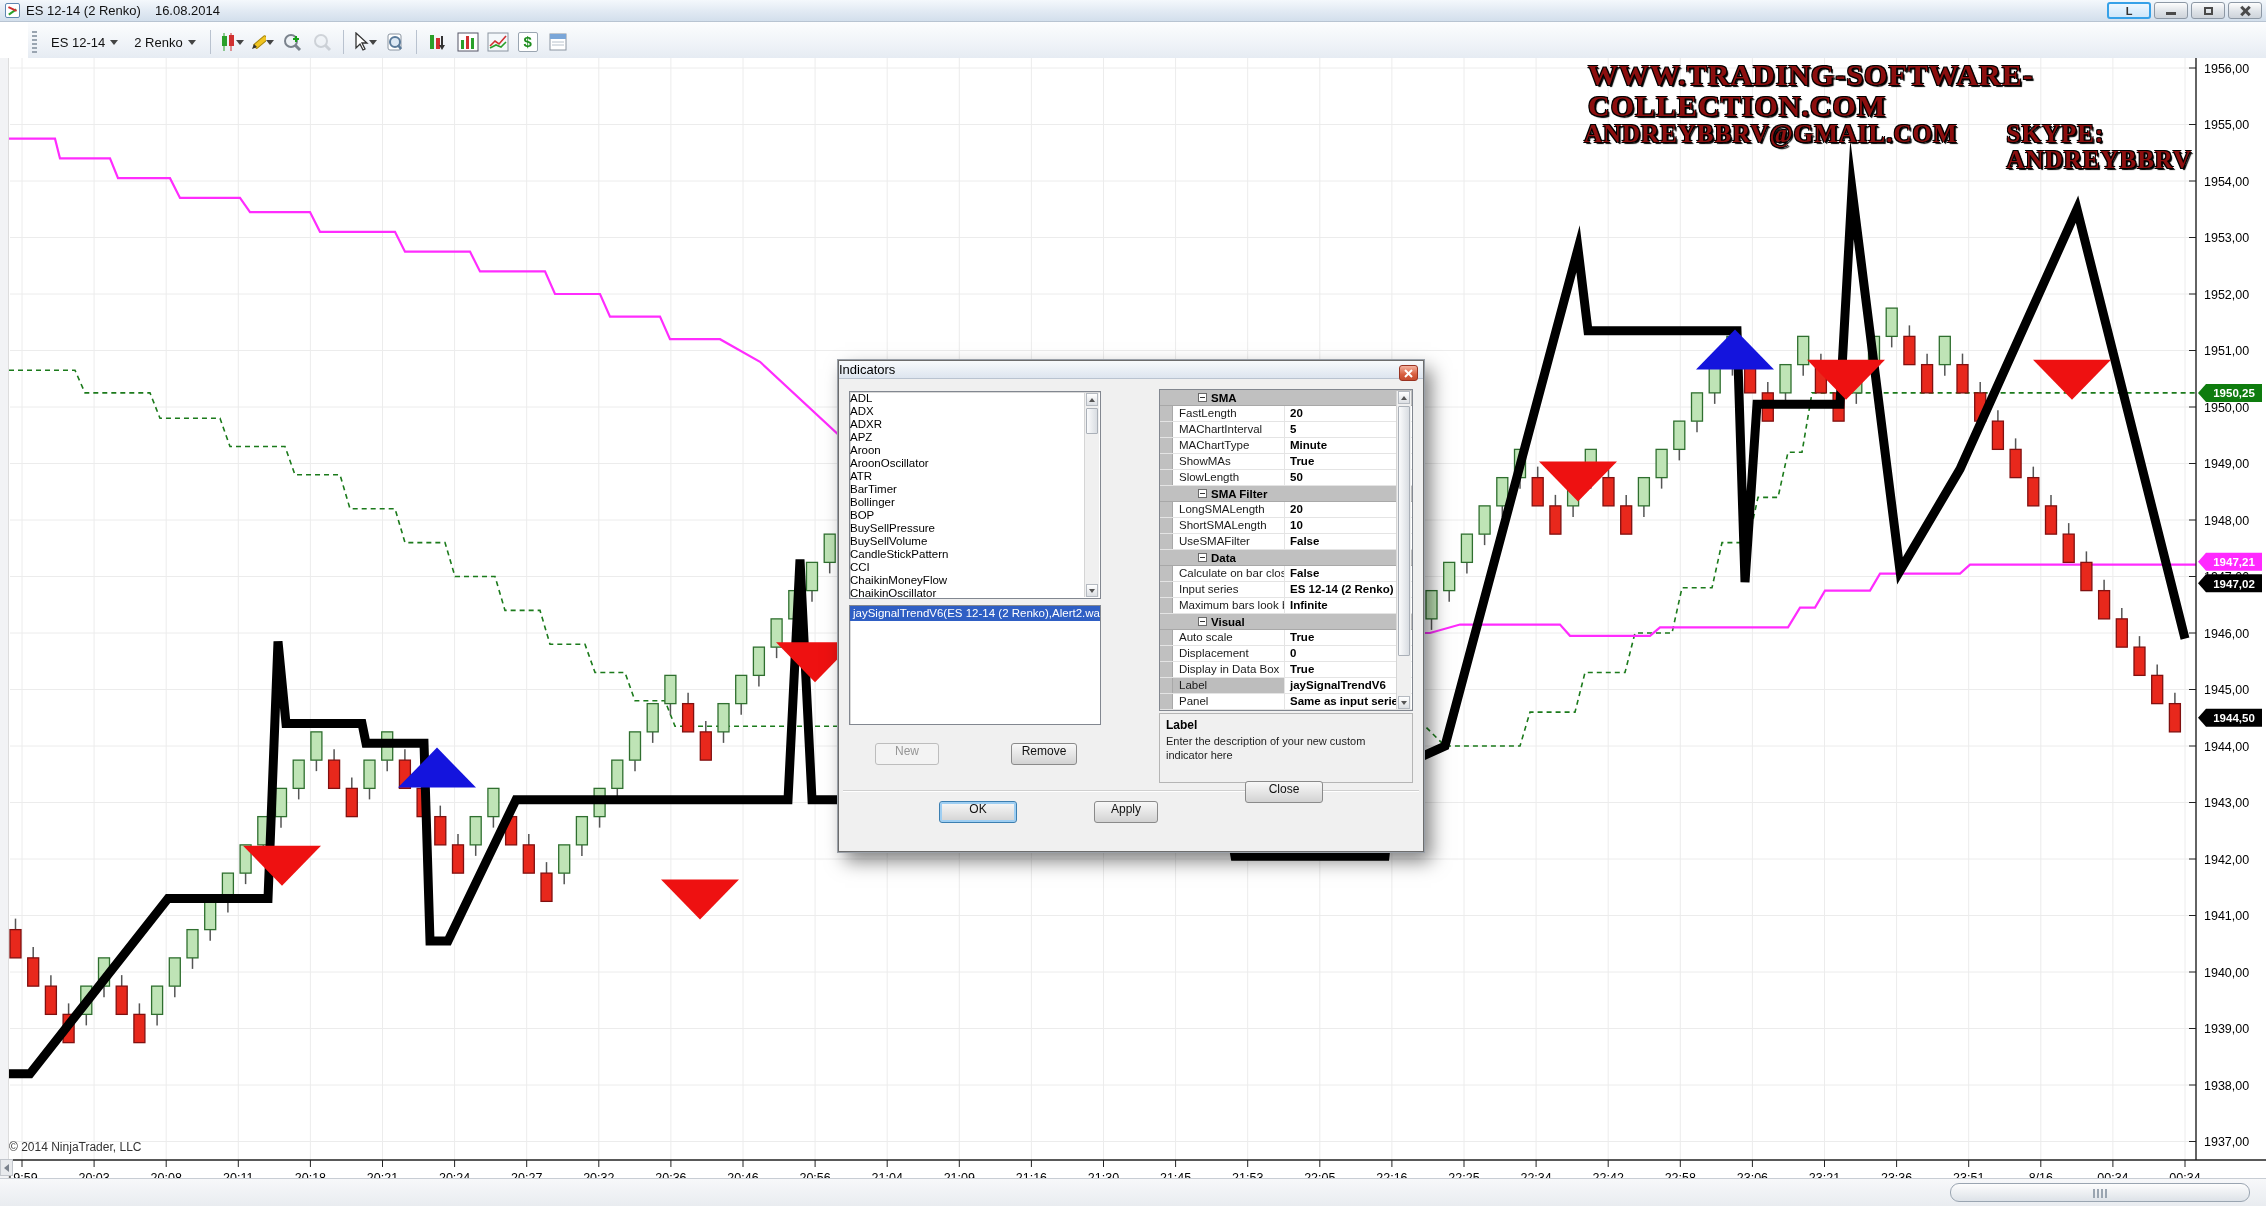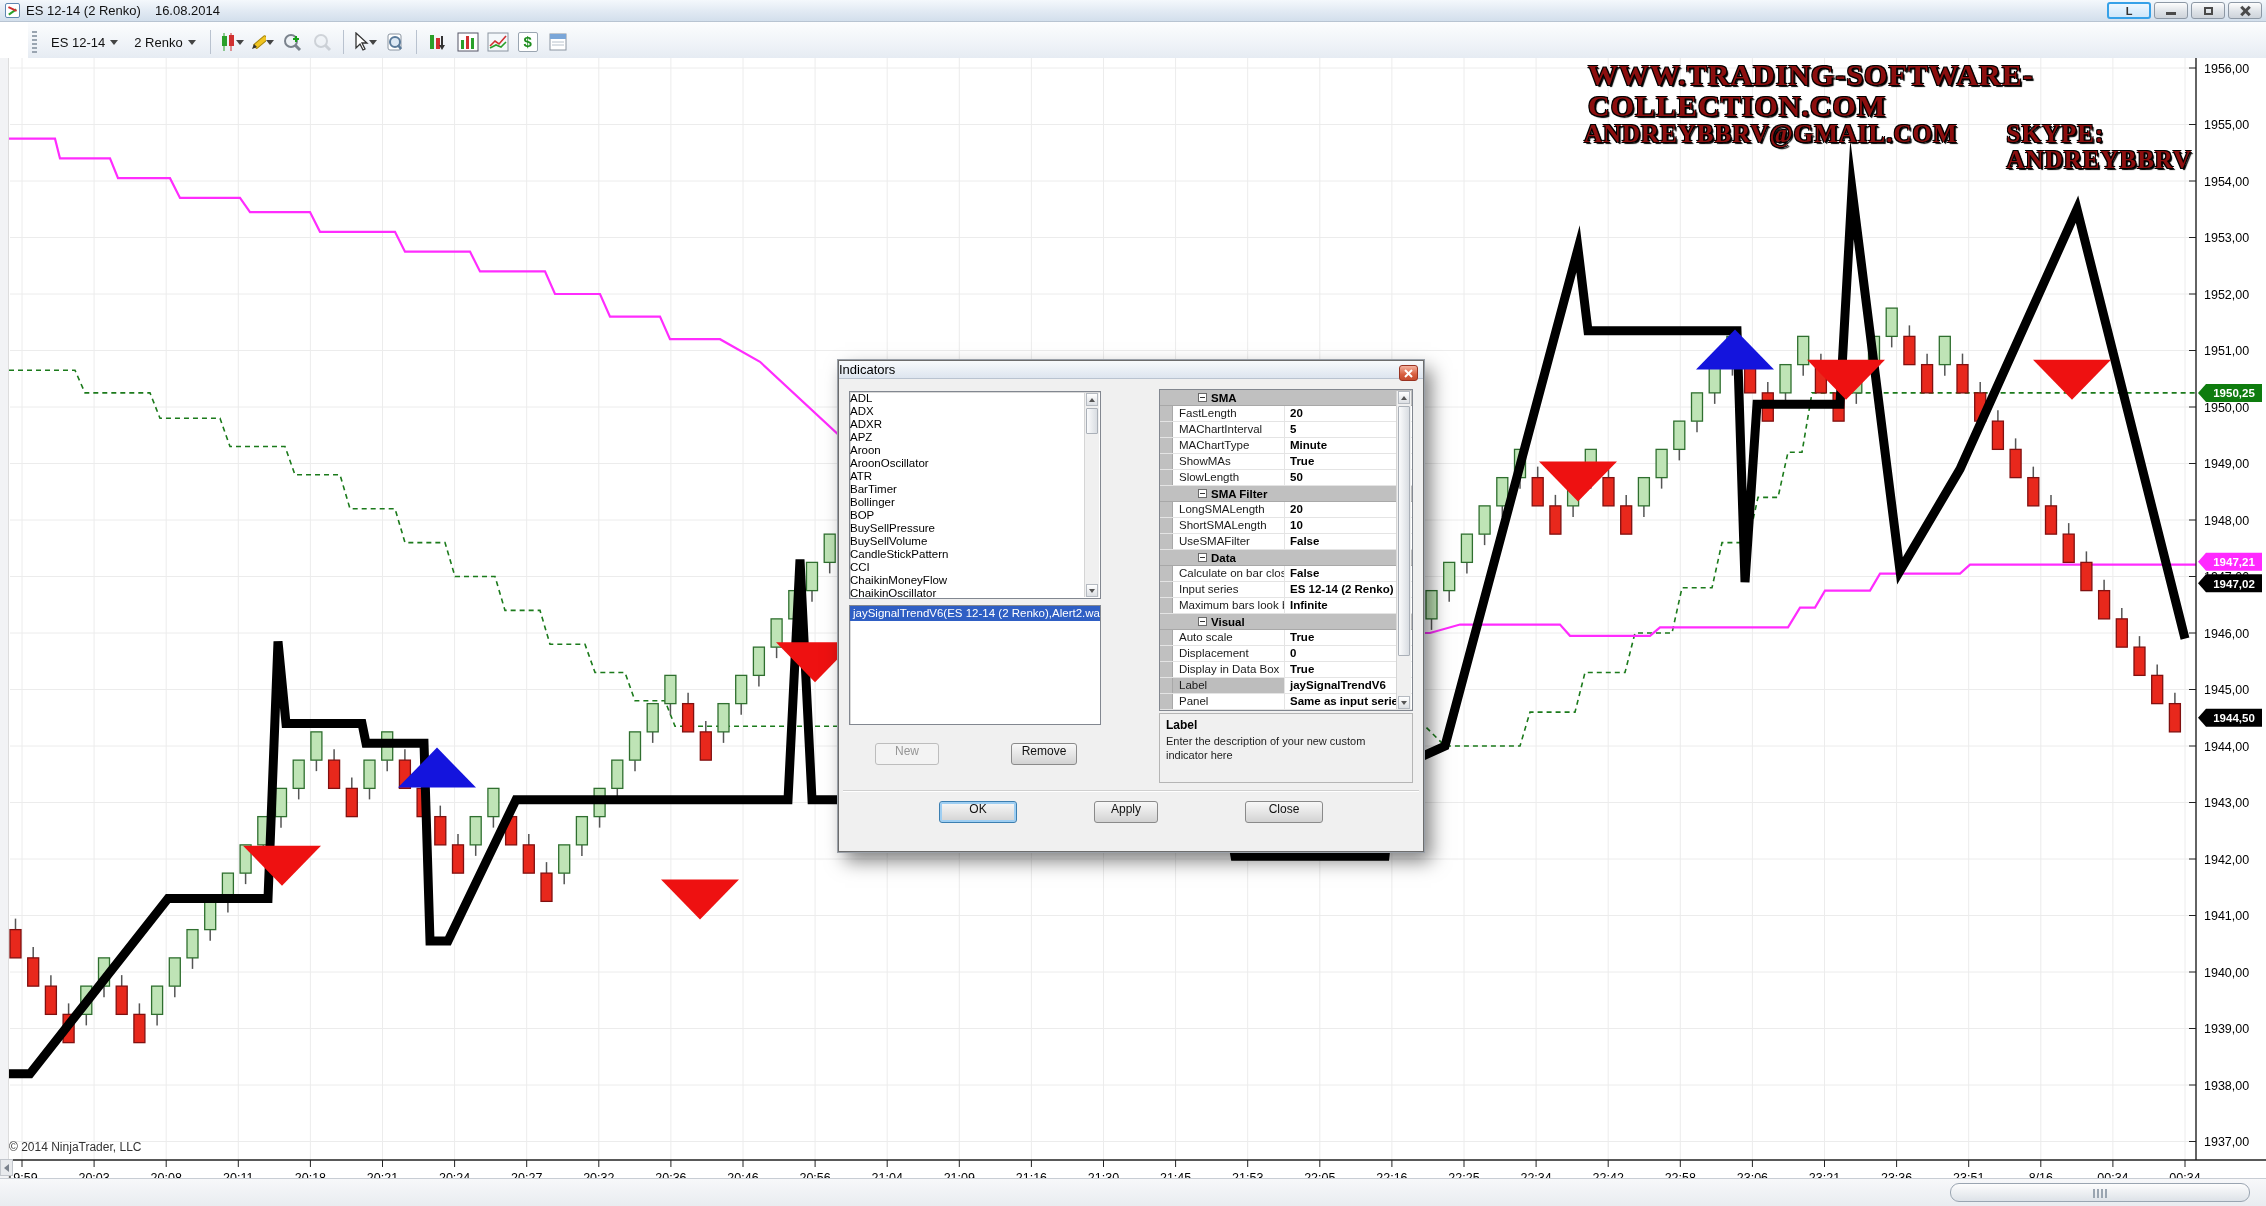--- a/index.html
+++ b/index.html
@@ -102,21 +102,21 @@
   #sel-row { background:#2f5fc4; color:#fff; font-size:11.5px; line-height:15px; padding-left:3px;
     white-space:nowrap; overflow:hidden; }
   .btn { position:absolute; height:22px; font-size:12px; color:#111; text-align:center;
     background:linear-gradient(#f8f8f8,#e2e2e2 60%,#d2d2d2); border:1px solid #8a8a8a; border-radius:3px; }
   .btn.disabled { color:#969696; border-color:#bdbdbd; background:#f3f3f3; }
   .btn.focused { border-color:#3c7fb1; box-shadow:0 0 0 2px #9ecef2 inset; }
   #btn-new { left:36px; top:382px; width:64px; }
   #btn-remove { left:172px; top:382px; width:66px; }
   #btn-ok { left:100px; top:440px; width:78px; }
   #btn-apply { left:255px; top:440px; width:64px; }
-  #btn-close { left:406px; top:440px; width:78px; }
+  #btn-close { left:406px; top:420px; width:78px; }
   #dlg-sep { position:absolute; left:4px; right:4px; top:429px; height:2px;
     border-top:1px solid #cfcfcf; border-bottom:1px solid #fff; }
 
   #prop-grid { position:absolute; left:320px; top:28px; width:254px; height:322px; background:#fff;
     border:1px solid #828790; overflow:hidden; }
   .pg-row { display:flex; height:16px; border-bottom:1px solid #e4e4e4; font-size:11.5px; }
   .pg-gutter { width:13px; background:#c0c0c0; border-right:1px solid #a8a8a8; flex:none; }
   .pg-section { background:#c0c0c0; font-weight:bold; display:flex; align-items:center; height:16px;
     border-bottom:1px solid #a8a8a8; font-size:11.5px;padding-left:36px; }
   .pg-box { width:9px; height:9px; border:1px solid #6a6a6a; background:#fff; margin:0 4px 0 2px;

